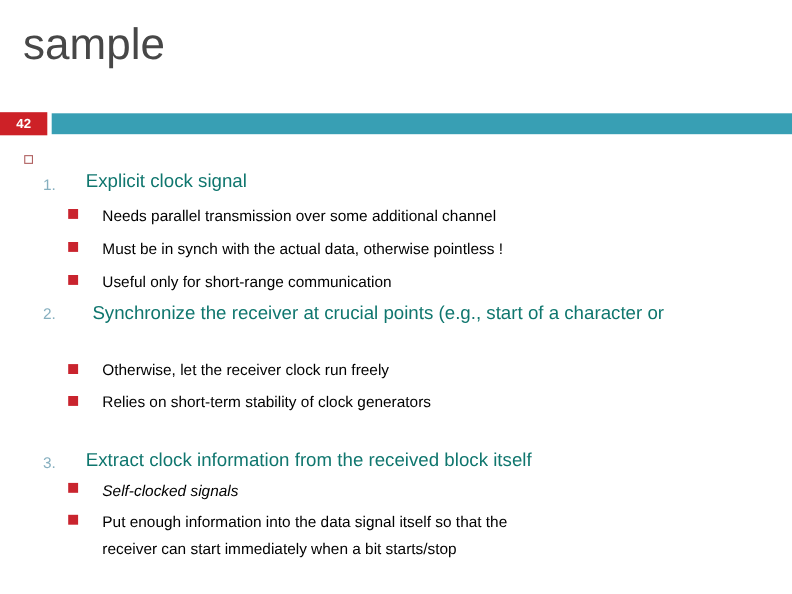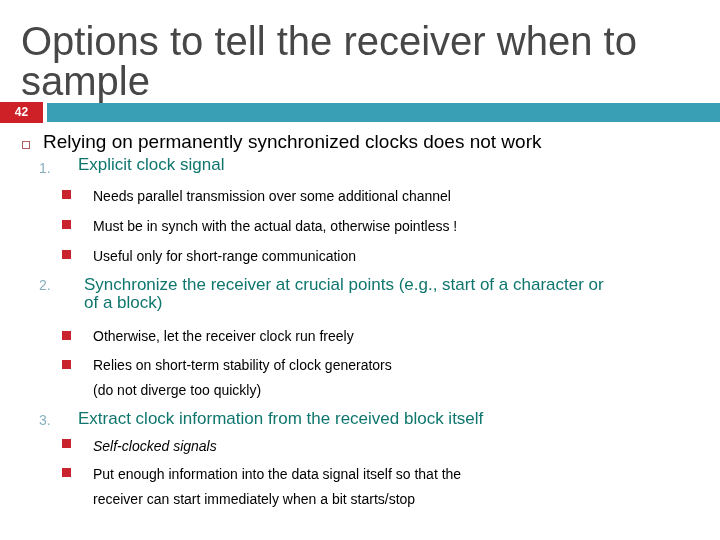--- a/index.html
+++ b/index.html
@@ -45,31 +45,29 @@
   .t-needs{top:184px;} .t-must{top:214px;text-align:right;} .t-useful{top:244px;}
   .t-otherwise{top:324px;} .t-relies{top:353px;}
   .t-self{top:434px;font-style:italic;} .t-put{top:462px;}
 </style>
 </head>
 <body>
 
 <div class="slide">
 
   <div class="abs title">
-    <span>Options to tell the receiver when to</span>
     <span>sample</span>
   </div>
 
   <div class="abs pagebox">
     <span>42</span>
   </div>
   <div class="abs bar"></div>
 
   <div class="abs sq-outline"></div>
-  <div class="abs intro-text">Relying on permanently synchronized clocks does not work</div>
 
   <div class="abs num num1">1.</div>
   <div class="abs numtext opt1-label">
     <span>Explicit clock signal</span>
   </div>
 
   <div class="abs sq-red b-needs"></div>
   <div class="abs sub t-needs">
     <span>Needs parallel transmission over some additional channel</span>
   </div>
@@ -80,32 +78,30 @@
   </div>
 
   <div class="abs sq-red b-useful"></div>
   <div class="abs sub t-useful">
     <span>Useful only for short-range communication</span>
   </div>
 
   <div class="abs num num2">2.</div>
   <div class="abs numtext opt2-label">
     <span>Synchronize the receiver at crucial points (e.g., start of a character or</span>
-    <span>of a block)</span>
   </div>
 
   <div class="abs sq-red b-otherwise"></div>
   <div class="abs sub t-otherwise">
     <span>Otherwise, let the receiver clock run freely</span>
   </div>
 
   <div class="abs sq-red b-relies"></div>
   <div class="abs sub t-relies">
     <span>Relies on short-term stability of clock generators</span>
-    <span>(do not diverge too quickly)</span>
   </div>
 
   <div class="abs num num3">3.</div>
   <div class="abs numtext opt3-label">
     <span>Extract clock information from the received block itself</span>
   </div>
 
   <div class="abs sq-red b-self"></div>
   <div class="abs sub t-self">
     <span>Self-clocked signals</span>

